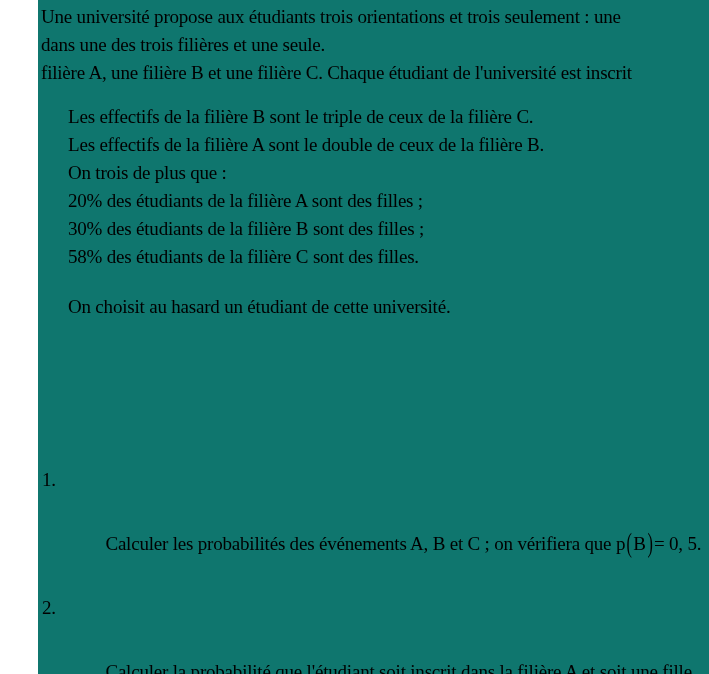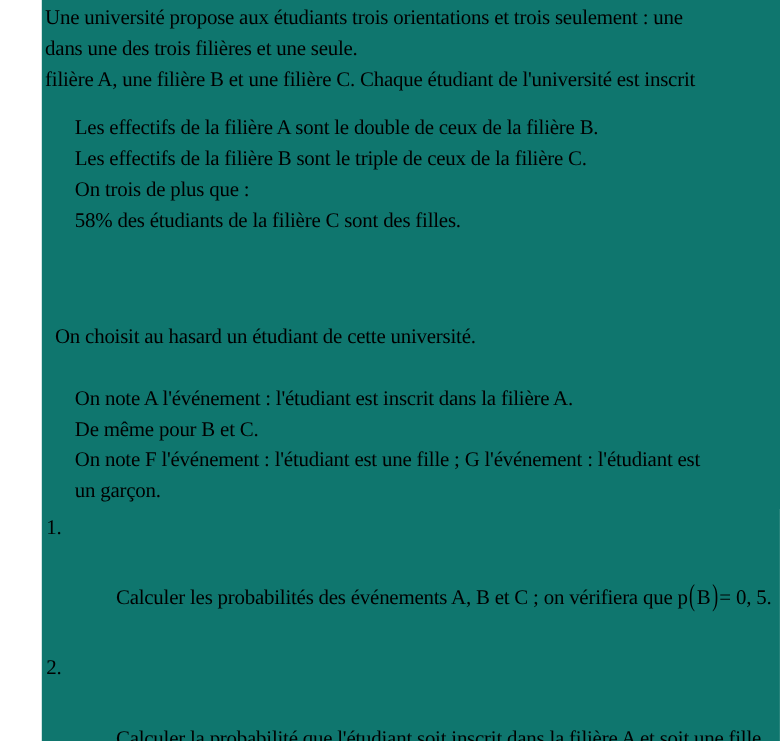--- a/index.html
+++ b/index.html
@@ -12,21 +12,21 @@
     font-family: "Liberation Serif", "DejaVu Serif", serif;
     font-size: 19px;
     letter-spacing: -0.2px;
     overflow: hidden;
     margin-left: 38px;
   }
   .block { position: absolute; }
   .line { white-space: pre; line-height: 28px; }
   .intro      { top: 3px;   left: 3px;  }
   .facts      { top: 103px; left: 30px; }
-  .experiment { top: 293px; left: 12px; }
+  .experiment { top: 293px; left: 30px; }
   .notation   { top: 349px; left: 30px; }
   .questions  { top: 464px; left: 0;   width: 709px; }
   .q { position: relative; }
   .q .line { padding-left: 31px; }
   .qnum { position: absolute; left: 4px; top: 0; line-height: inherit; }
   .lh32 { line-height: 32px; }
   .math { white-space: pre; }
   .mparen {
     display: inline-block;
     transform: scaleY(1.45) scaleX(0.85);
@@ -39,36 +39,32 @@
 
 <div class="page">
 
   <div class="block intro">
     <div class="line">Une université propose aux étudiants trois orientations et trois seulement : une</div>
     <div class="line">dans une des trois filières et une seule.</div>
     <div class="line">filière A, une filière B et une filière C. Chaque étudiant de l'université est inscrit</div>
   </div>
 
   <div class="block facts">
+    <div class="line">Les effectifs de la filière B sont le triple de ceux de la filière C.</div>
     <div class="line">Les effectifs de la filière A sont le double de ceux de la filière B.</div>
-    <div class="line">Les effectifs de la filière B sont le triple de ceux de la filière C.</div>
     <div class="line">On trois de plus que :</div>
+    <div class="line">20% des étudiants de la filière A sont des filles ;</div>
+    <div class="line">30% des étudiants de la filière B sont des filles ;</div>
     <div class="line">58% des étudiants de la filière C sont des filles.</div>
   </div>
 
   <div class="block experiment">
     <div class="line">On choisit au hasard un étudiant de cette université.</div>
   </div>
 
-  <div class="block notation">
-    <div class="line">On note A l'événement : l'étudiant est inscrit dans la filière A.</div>
-    <div class="line">De même pour B et C.</div>
-    <div class="line">On note F l'événement : l'étudiant est une fille ; G l'événement : l'étudiant est</div>
-    <div class="line">un garçon.</div>
-  </div>
 
   <div class="block questions">
 
     <div class="q">
       <div class="line lh32">
         <span class="qnum">1.</span>
         <span>Calculer les probabilités des événements A, B et C ; on vérifiera que </span><span class="math"><span>p</span><span class="mparen">(</span><span>B</span><span class="mparen">)</span><span>= 0, 5.</span></span>
       </div>
     </div>
 

